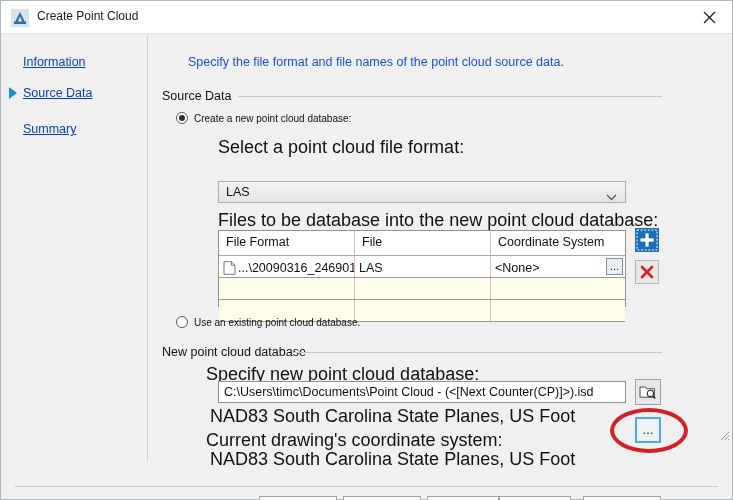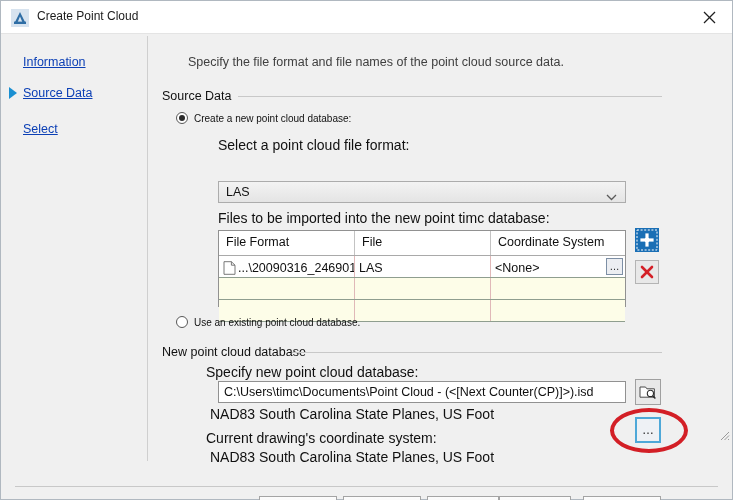--- a/index.html
+++ b/index.html
@@ -73,40 +73,40 @@
     background: #cfcfcf;
   }
 
   
   #main {
     position: absolute; left: 147px; top: 0;
     width: 584px; height: 465px;
   }
   #instruction {
     position: absolute; left: 40px; top: 21px;
-    font-size: 12.5px; color: #404040;
+    font-size: 12.5px; color: #1d4ed8;
     white-space: nowrap;
   }
 
   
   .group-label {
     position: absolute;
     font-size: 12.5px; color: #101010;
     background: #f0f0f0;
     padding-right: 6px;
     white-space: nowrap;
   }
   .group-line {
     position: absolute;
     height: 1px; background: #c8c8c8;
   }
 
   .static-label {
     position: absolute;
-    font-size: 14px; color: #101010;
+    font-size: 18px; color: #101010;
     white-space: nowrap;
   }
 
   
   .radio-row {
     position: absolute;
     display: flex; align-items: center;
     cursor: pointer; white-space: nowrap;
   }
   .radio {
@@ -294,21 +294,21 @@
   </div>
 
   <div id="body">
 
     <div id="sidebar">
       <div class="side-item" style="top:21px;">Information</div>
 
       <div class="side-marker" style="top:53px;"></div>
       <div class="side-item" style="top:52px;">Source Data</div>
 
-      <div class="side-item" style="top:88px;">Select</div>
+      <div class="side-item" style="top:88px;">Summary</div>
     </div>
     <div id="divider"></div>
 
     <div id="main">
 
       <div id="instruction">Specify the file format and file names of the point cloud source data.</div>
 
       <div class="group-label" style="left:14px; top:55px;">Source Data</div>
       <div class="group-line" style="left:90px; top:62px; width:424px;"></div>
 
@@ -321,21 +321,21 @@
 
       <div id="format-combo">
         <span class="combo-value">LAS</span>
         <span class="chev">
           <svg width="11" height="7" viewBox="0 0 11 7">
             <polyline points="1,1 5.5,5.5 10,1" fill="none" stroke="#5a5a5a" stroke-width="1.3"></polyline>
           </svg>
         </span>
       </div>
 
-      <div class="static-label" style="left:70px; top:176px;">Files to be imported into the new point timc database:</div>
+      <div class="static-label" style="left:70px; top:176px;">Files to be database into the new point cloud database:</div>
 
       <div id="file-table">
         <div class="thead">
           <div class="th col-format">File Format</div>
           <div class="th col-file">File</div>
           <div class="th col-cs">Coordinate System</div>
         </div>
 
         <div class="trow">
           <div class="td col-file">

